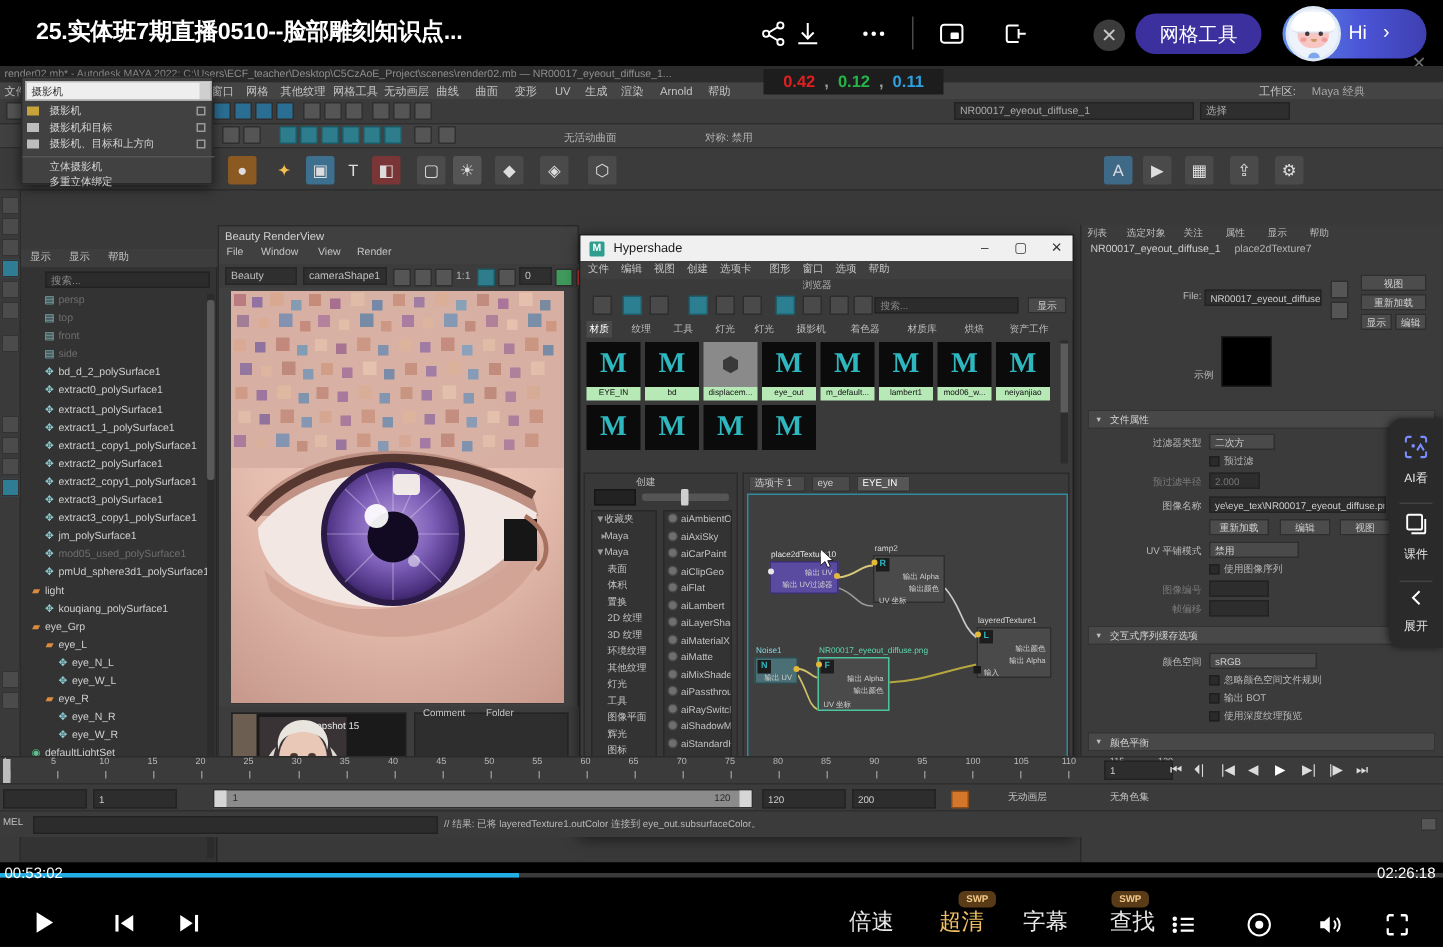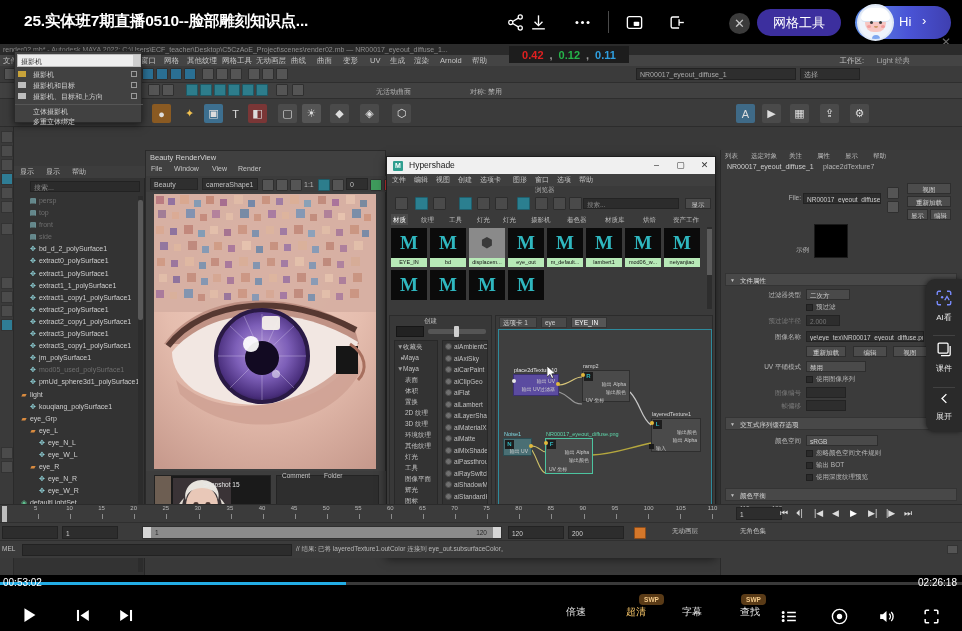--- a/index.html
+++ b/index.html
@@ -226,21 +226,21 @@
   .mel-msg { position:absolute; left:296px; top:4px; color:#b9b9b9; font-size:6.5px; white-space:nowrap; overflow:hidden; width:640px;}
   .mel-ic { position:absolute; right:4px; top:4px; width:11px; height:9px; background:#555; border:1px solid #333;}
 
   
   .player { position:absolute; left:0; top:575px; width:962px; height:56px; background:#000; }
   .pl-track { position:absolute; left:0; top:7px; width:962px; height:3px; background:#3a3a3a; }
   .pl-prog { position:absolute; left:0; top:7px; height:3px; background:#23ade5;}
   .pl-time-l { position:absolute; left:3px; top:2px; color:#fff; font-size:10px; }
   .pl-time-r { position:absolute; right:5px; top:2px; color:#fff; font-size:10px; }
   .pl-btn { position:absolute; color:#fff; cursor:pointer; display:flex; align-items:center; justify-content:center;}
-  .pl-txt { position:absolute; top:30px; color:#e8e8e8; font-size:10px; cursor:pointer; white-space:nowrap;}
+  .pl-txt { position:absolute; top:30px; color:#e8e8e8; font-size:15px; cursor:pointer; white-space:nowrap;}
   .pl-txt.hl { color:#f0c066; }
   .swp { position:absolute; width:25px; height:11px; border-radius:4px; background:#5a3b17;
          color:#f2c98a; font-size:6.5px; line-height:11px; text-align:center; font-weight:bold;}
   
   .sub-line { position:absolute; left:0; top:0; width:962px; height:6px; overflow:hidden; opacity:.55;}
 </style>
 </head>
 <body>
 
 <div id="root">
@@ -322,21 +322,21 @@
       <span class="mi" style="left:291px">曲线</span>
       <span class="mi" style="left:317px">曲面</span>
       <span class="mi" style="left:343px">变形</span>
       <span class="mi" style="left:370px">UV</span>
       <span class="mi" style="left:390px">生成</span>
       <span class="mi" style="left:414px">渲染</span>
       <span class="mi" style="left:440px">Arnold</span>
       <span class="mi" style="left:472px">帮助</span>
       <div class="ws-box"></div>
       <span class="mi" style="right:98px">工作区:</span>
-      <span class="mi" style="right:52px; color:#a8a8a8;">Light 经典</span>
+      <span class="mi" style="right:52px; color:#a8a8a8;">Maya 经典</span>
     </div>
 
     <div class="maya-rgb">
       <span class="r">0.42</span>
       <span style="color:#999">,</span>
       <span class="g">0.12</span>
       <span style="color:#999">,</span>
       <span class="b">0.11</span>
     </div>
 

